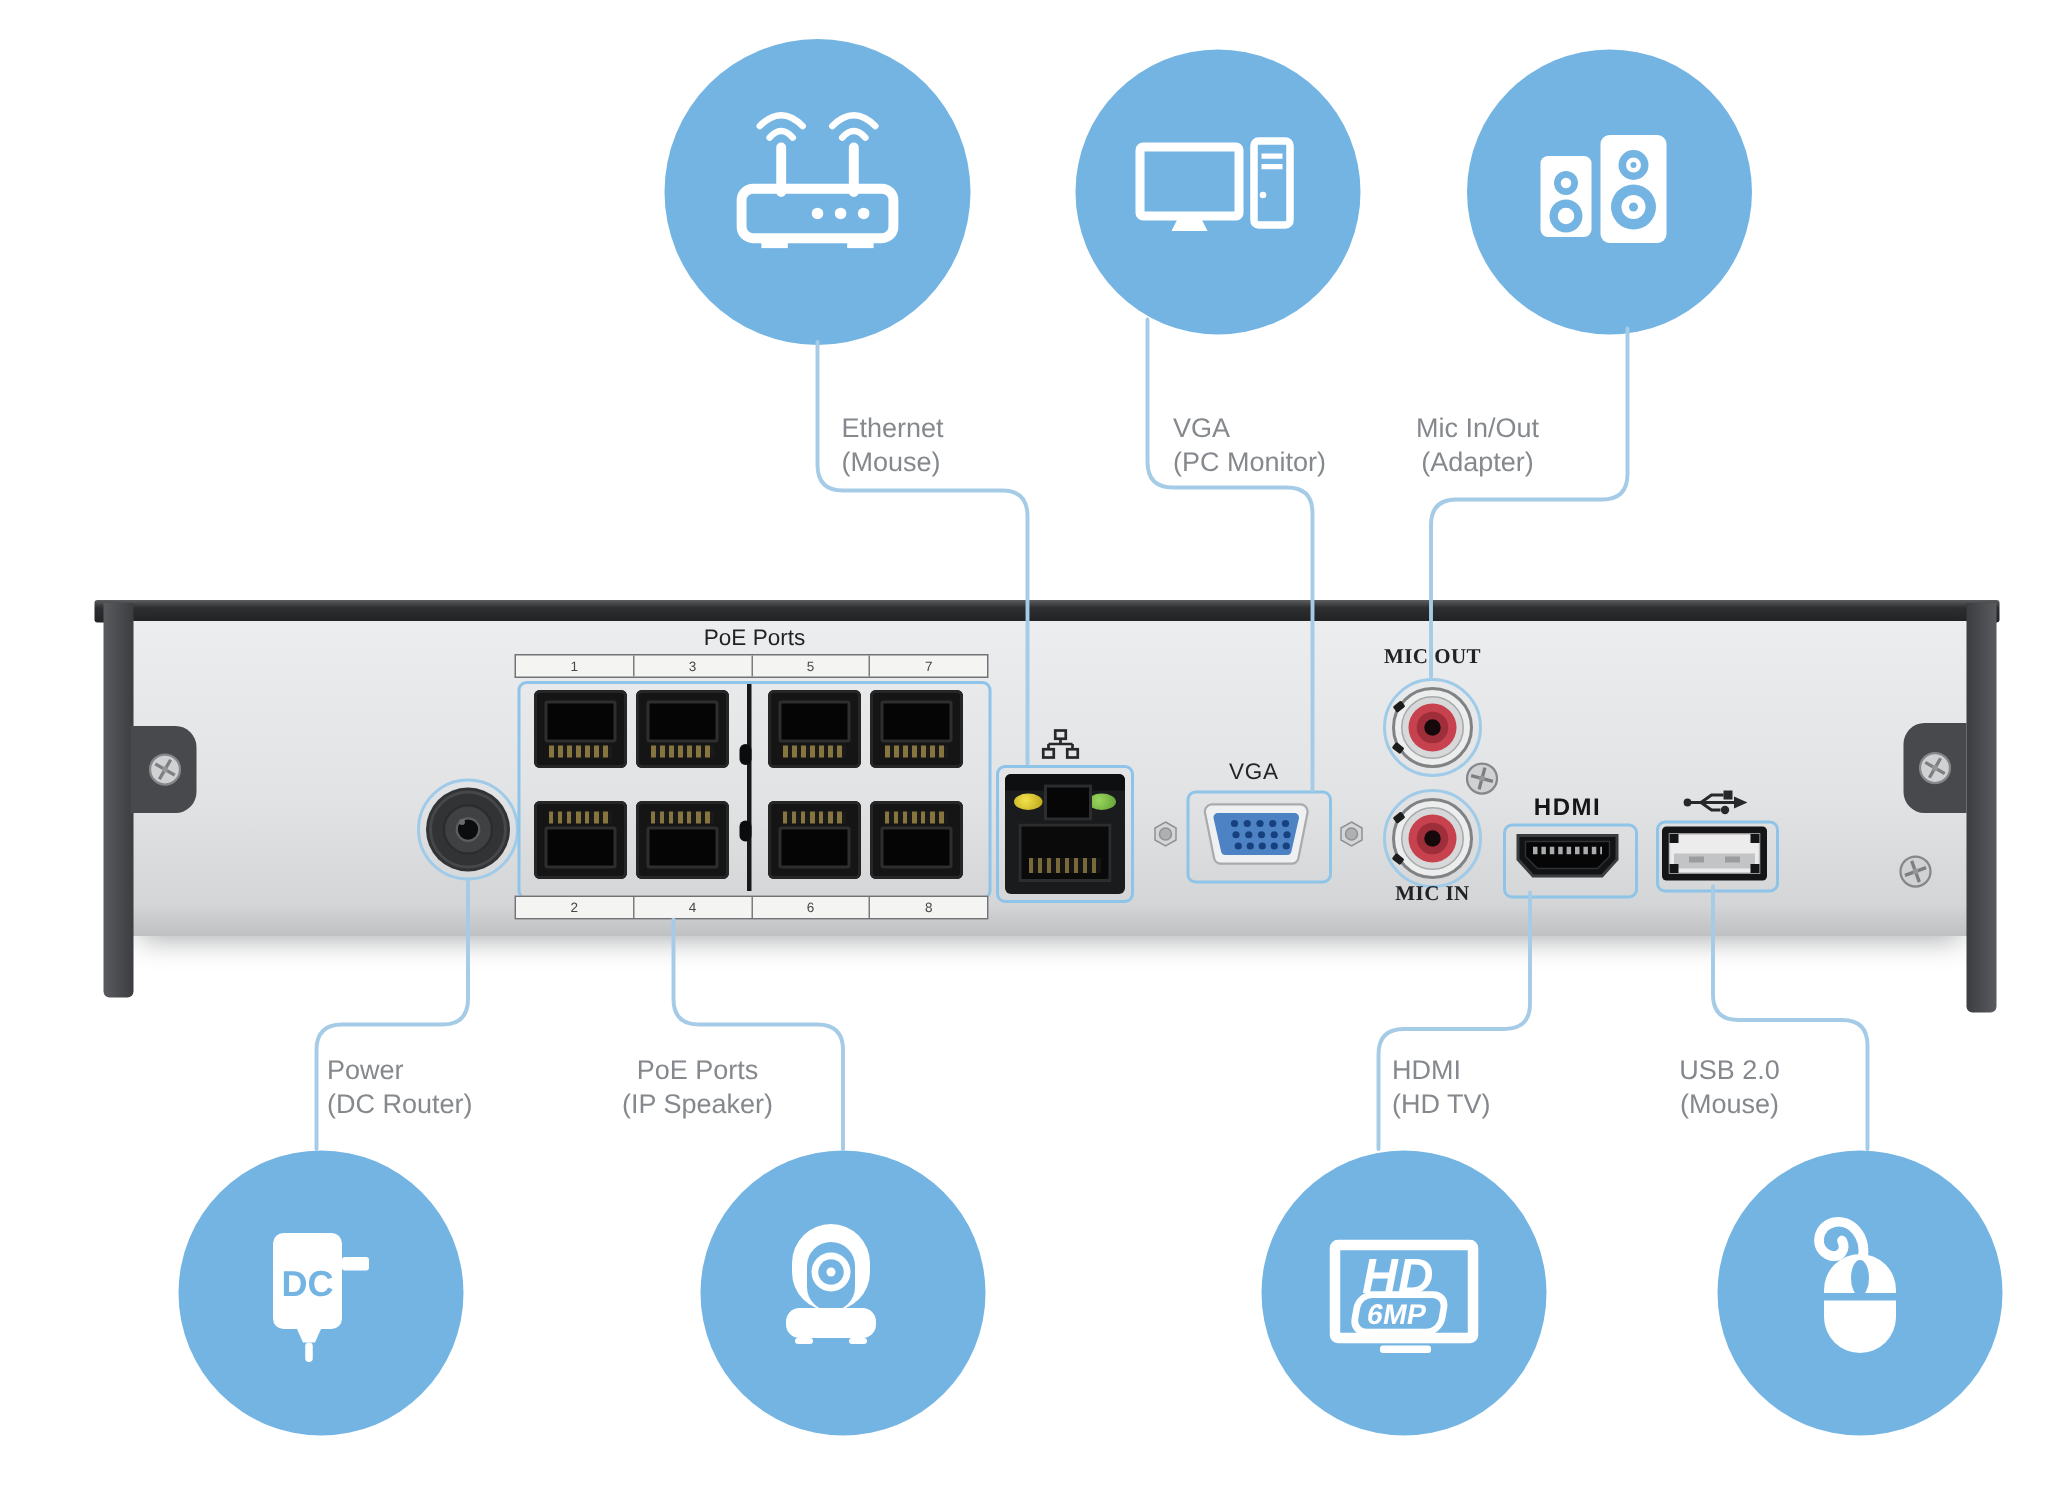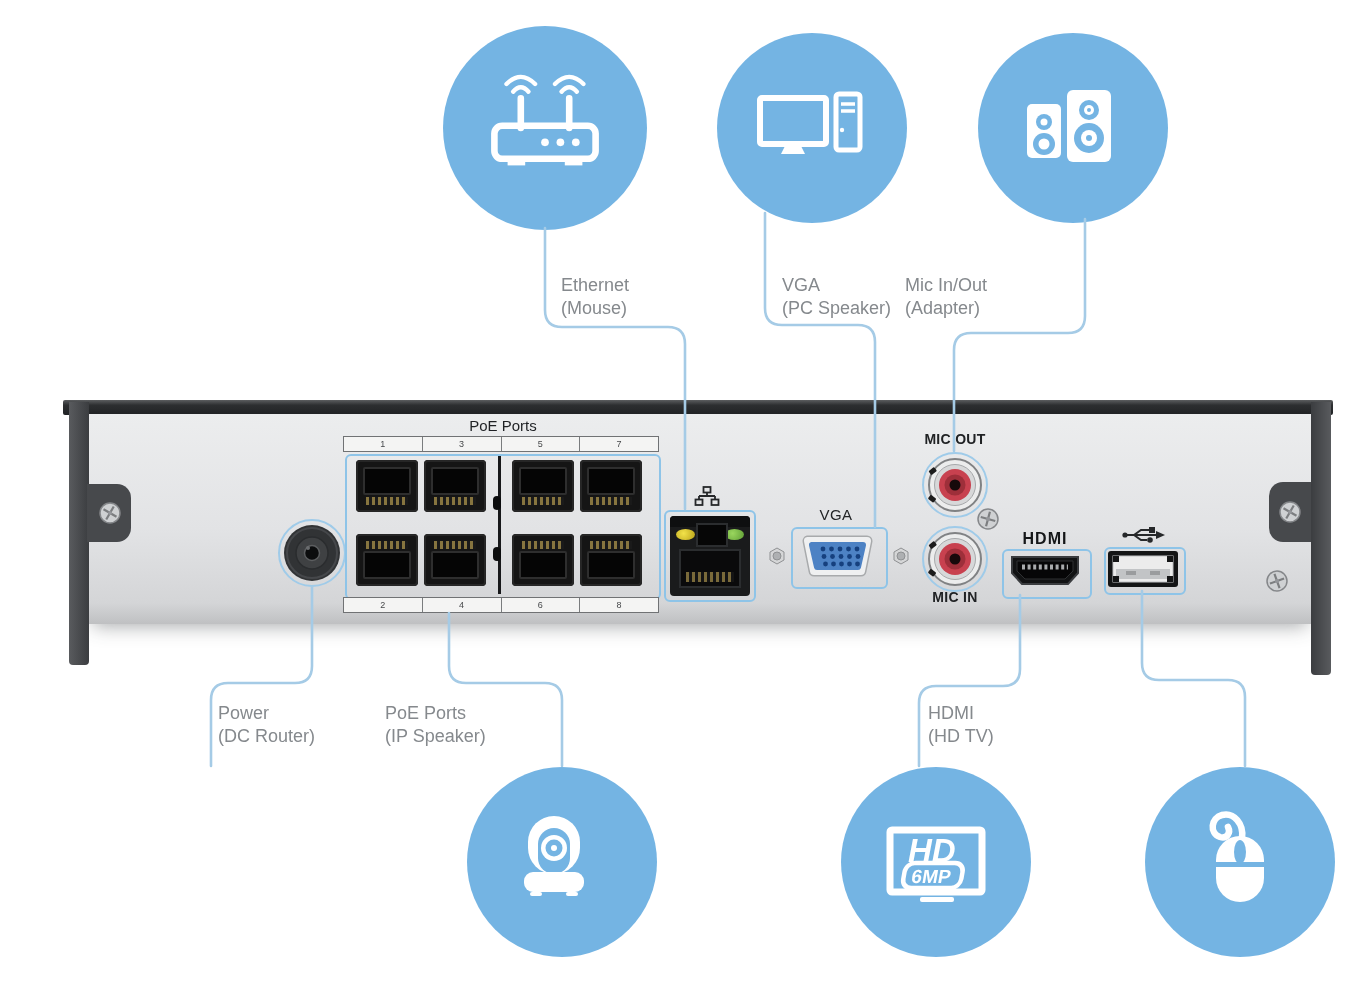--- a/index.html
+++ b/index.html
@@ -9,21 +9,21 @@
   
   .lines-svg{position:absolute;left:0;top:0;z-index:6;pointer-events:none;}
   .lines-svg path{fill:none;stroke:#a5cbe6;stroke-width:2.6;stroke-linecap:round;}
 
   
   .callout-circle{position:absolute;border-radius:50%;background:#74b4e3;
                   display:flex;align-items:center;justify-content:center;z-index:4;}
 
   
   .callout-label{position:absolute;color:#85898d;font-size:18px;line-height:23px;z-index:5;}
-  .callout-label.right{text-align:left;}
+  .callout-label.right{text-align:center;}
 
   
   .dev{position:absolute;z-index:2;}
   .top-strip{left:38px;top:400px;width:1270px;height:15px;border-radius:2px;
              background:linear-gradient(180deg,#5b5d5f 0%,#2c2e30 35%,#212325 100%);}
   .body-panel{left:60px;top:414px;width:1230px;height:210px;
               background:linear-gradient(180deg,#ecedee 0%,#e2e3e5 55%,#d4d5d7 90%,#bfc0c2 100%);
               box-shadow:0 10px 18px -8px rgba(60,64,68,.45);}
   .bracket{background:linear-gradient(90deg,#595b5e,#3b3d40);}
   .bracket-l{left:44px;top:402px;width:20px;height:263px;border-radius:0 0 4px 4px;}
@@ -72,21 +72,21 @@
             background:repeating-linear-gradient(90deg,#7a6a3a 0 3px,#141414 3px 6px);}
 
   
   .vga-label{left:781px;top:506px;width:60px;text-align:center;font-size:15px;
              color:#232527;letter-spacing:.5px;z-index:3;}
   .vga-box{left:766px;top:527px;width:93px;height:58px;}
   .hexnut{position:absolute;width:18px;height:18px;z-index:3;}
 
   
   .mic-label{position:absolute;width:100px;text-align:center;font-size:14px;font-weight:600;
-             color:#202224;letter-spacing:.3px;z-index:3;}
+             color:#202224;letter-spacing:.3px;z-index:3;font-family:Liberation Serif, serif;}
   .halo{position:absolute;width:66px;height:66px;border:2px solid #9fcbe9;border-radius:50%;
         box-sizing:border-box;z-index:3;}
   .rca{position:absolute;z-index:3;}
 
   
   .hdmi-logo{left:988px;top:530px;width:64px;text-align:center;font-size:16px;font-weight:800;
              color:#141618;letter-spacing:1px;z-index:3;}
   .hdmi-box{left:977px;top:549px;width:86px;height:46px;}
   .usb-box{left:1079px;top:547px;width:78px;height:44px;}
   .panel-icon{position:absolute;z-index:3;}
@@ -151,21 +151,21 @@
         <circle cx="76" cy="70" r="3" fill="#74b4e3"></circle>
     </svg>
   </div>
 
   <div class="callout-label" style="left:536px;top:274px">
     <div>Ethernet</div>
     <div>(Mouse)</div>
   </div>
   <div class="callout-label" style="left:757px;top:274px">
     <div>VGA</div>
-    <div>(PC Speaker)</div>
+    <div>(PC Monitor)</div>
   </div>
   <div class="callout-label right" style="left:880px;top:274px;width:160px">
     <div>Mic In/Out</div>
     <div>(Adapter)</div>
   </div>
 
   <div class="dev top-strip"></div>
   <div class="dev body-panel"></div>
   <div class="dev bracket bracket-l"></div>
   <div class="dev bracket bracket-r"></div>
@@ -354,21 +354,34 @@
     <div>(DC Router)</div>
   </div>
   <div class="callout-label right" style="left:360px;top:702px;width:160px">
     <div>PoE Ports</div>
     <div>(IP Speaker)</div>
   </div>
   <div class="callout-label" style="left:903px;top:702px">
     <div>HDMI</div>
     <div>(HD TV)</div>
   </div>
-
+  <div class="callout-label right" style="left:1048px;top:702px;width:160px">
+    <div>USB 2.0</div>
+    <div>(Mouse)</div>
+  </div>
+
+  <div class="callout-circle" style="left:94px;top:767px;width:190px;height:190px">
+    <svg width="120" height="120" viewBox="0 0 120 120">
+      <rect x="28" y="20" width="46" height="64" rx="7" fill="#fff"></rect>
+      <rect x="74" y="36" width="18" height="9" rx="2" fill="#fff"></rect>
+      <text x="51" y="62" text-anchor="middle" font-size="24" font-weight="bold" fill="#74b4e3">DC</text>
+      <path d="M44 84 L60 84 L56 93 L48 93 Z" fill="#fff"></path>
+      <rect x="49.5" y="93" width="5" height="13" rx="2.5" fill="#fff"></rect>
+    </svg>
+  </div>
 
   <div class="callout-circle" style="left:442px;top:767px;width:190px;height:190px">
     <svg width="120" height="120" viewBox="0 0 120 120">
       <rect x="26" y="14" width="52" height="58" rx="26" fill="#fff"></rect>
       <rect x="36" y="26" width="32" height="46" rx="16" fill="#74b4e3"></rect>
       <circle cx="52" cy="46" r="13" fill="#fff"></circle>
       <circle cx="52" cy="46" r="8.5" fill="#74b4e3"></circle>
       <circle cx="52" cy="46" r="3" fill="#fff"></circle>
       <rect x="22" y="70" width="60" height="20" rx="9" fill="#fff"></rect>
       <rect x="28" y="90" width="12" height="4" rx="2" fill="#fff"></rect>

